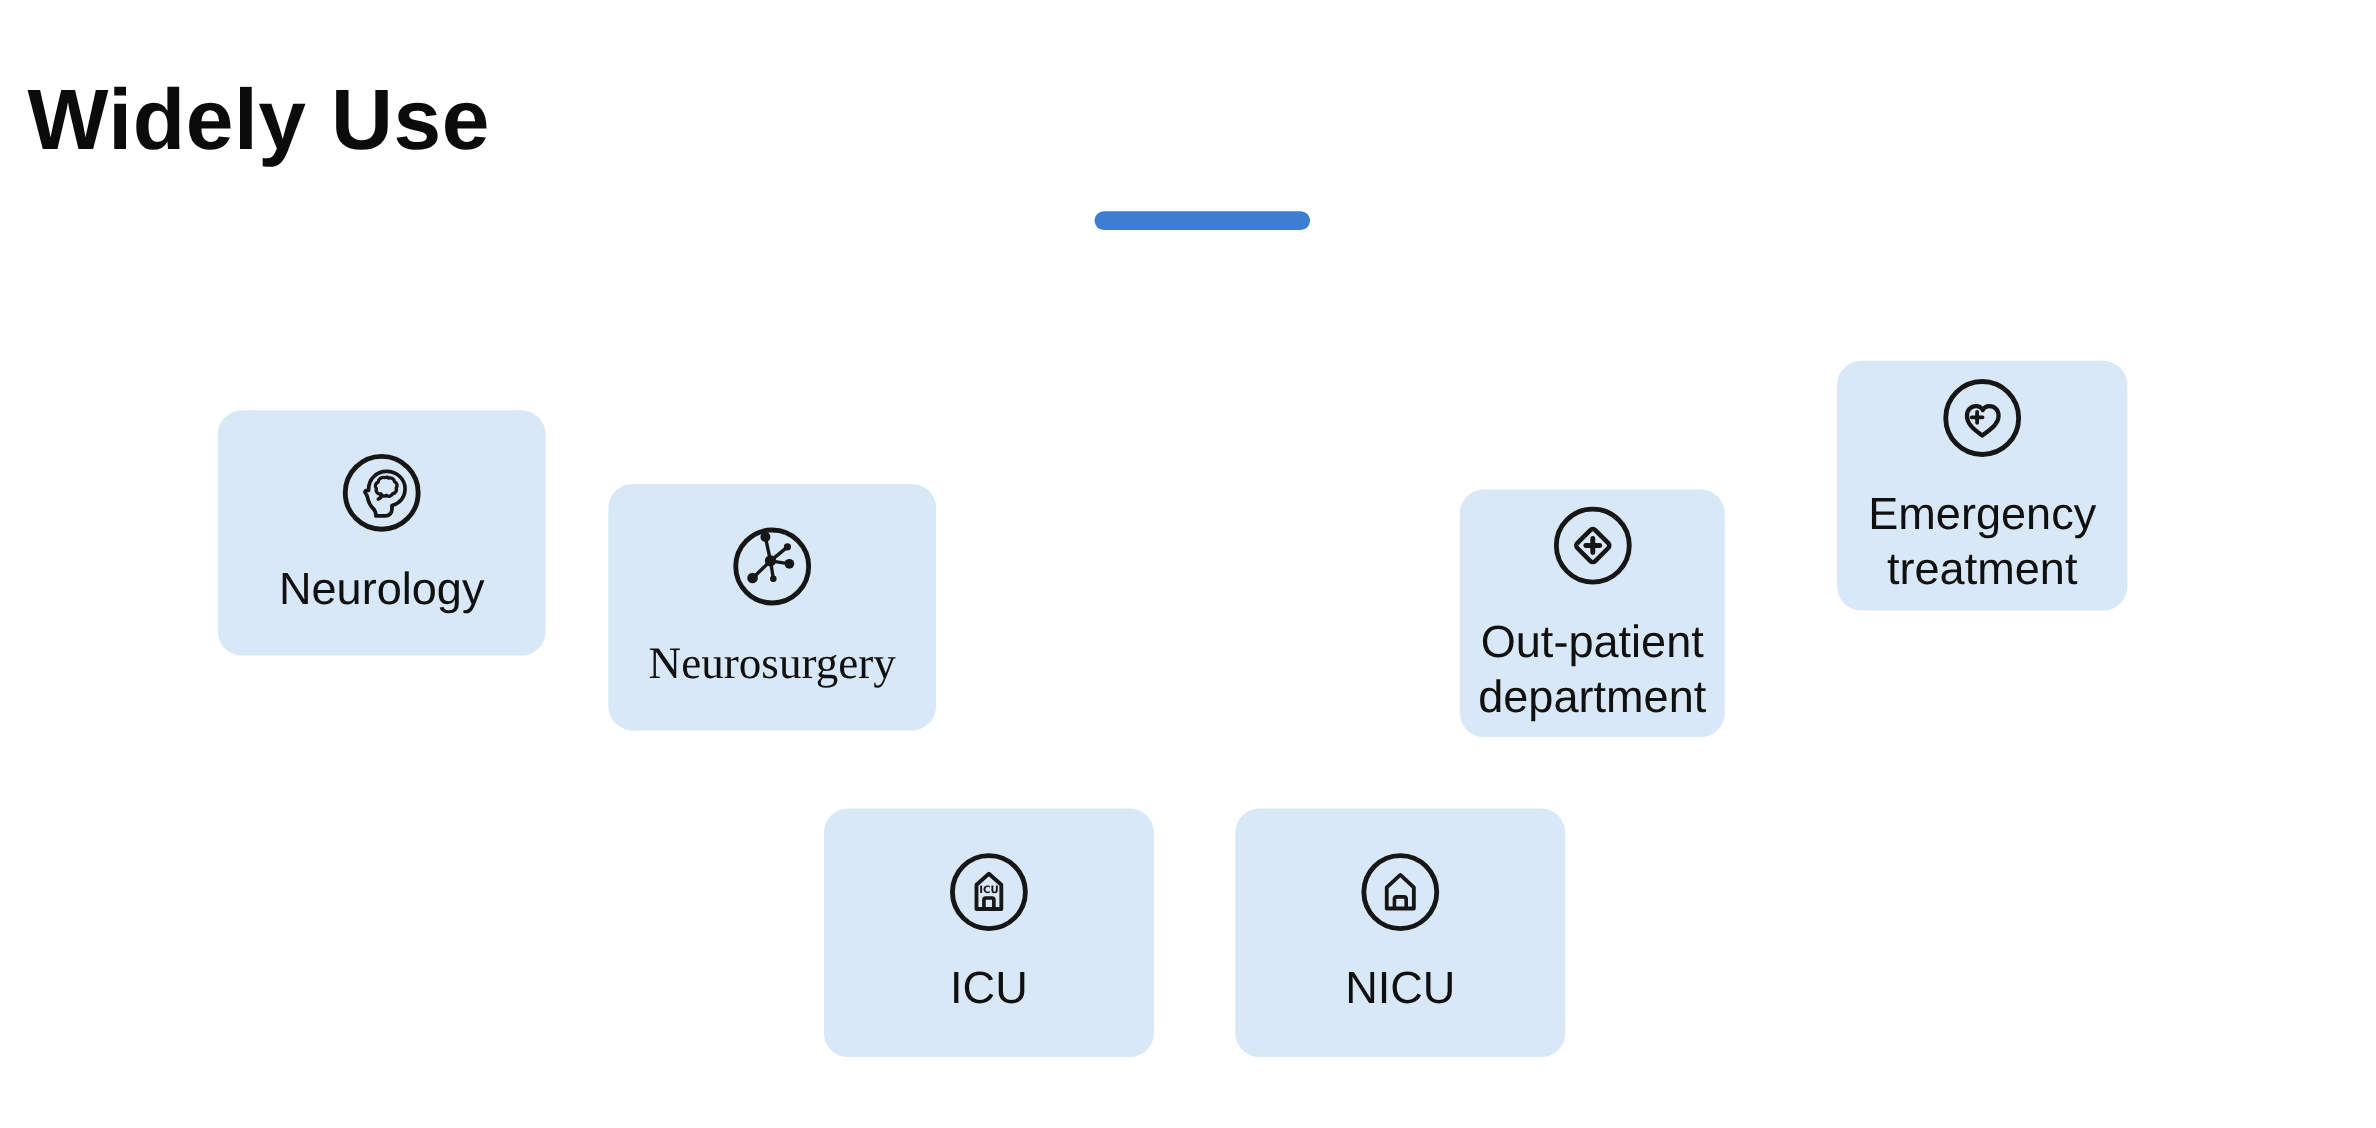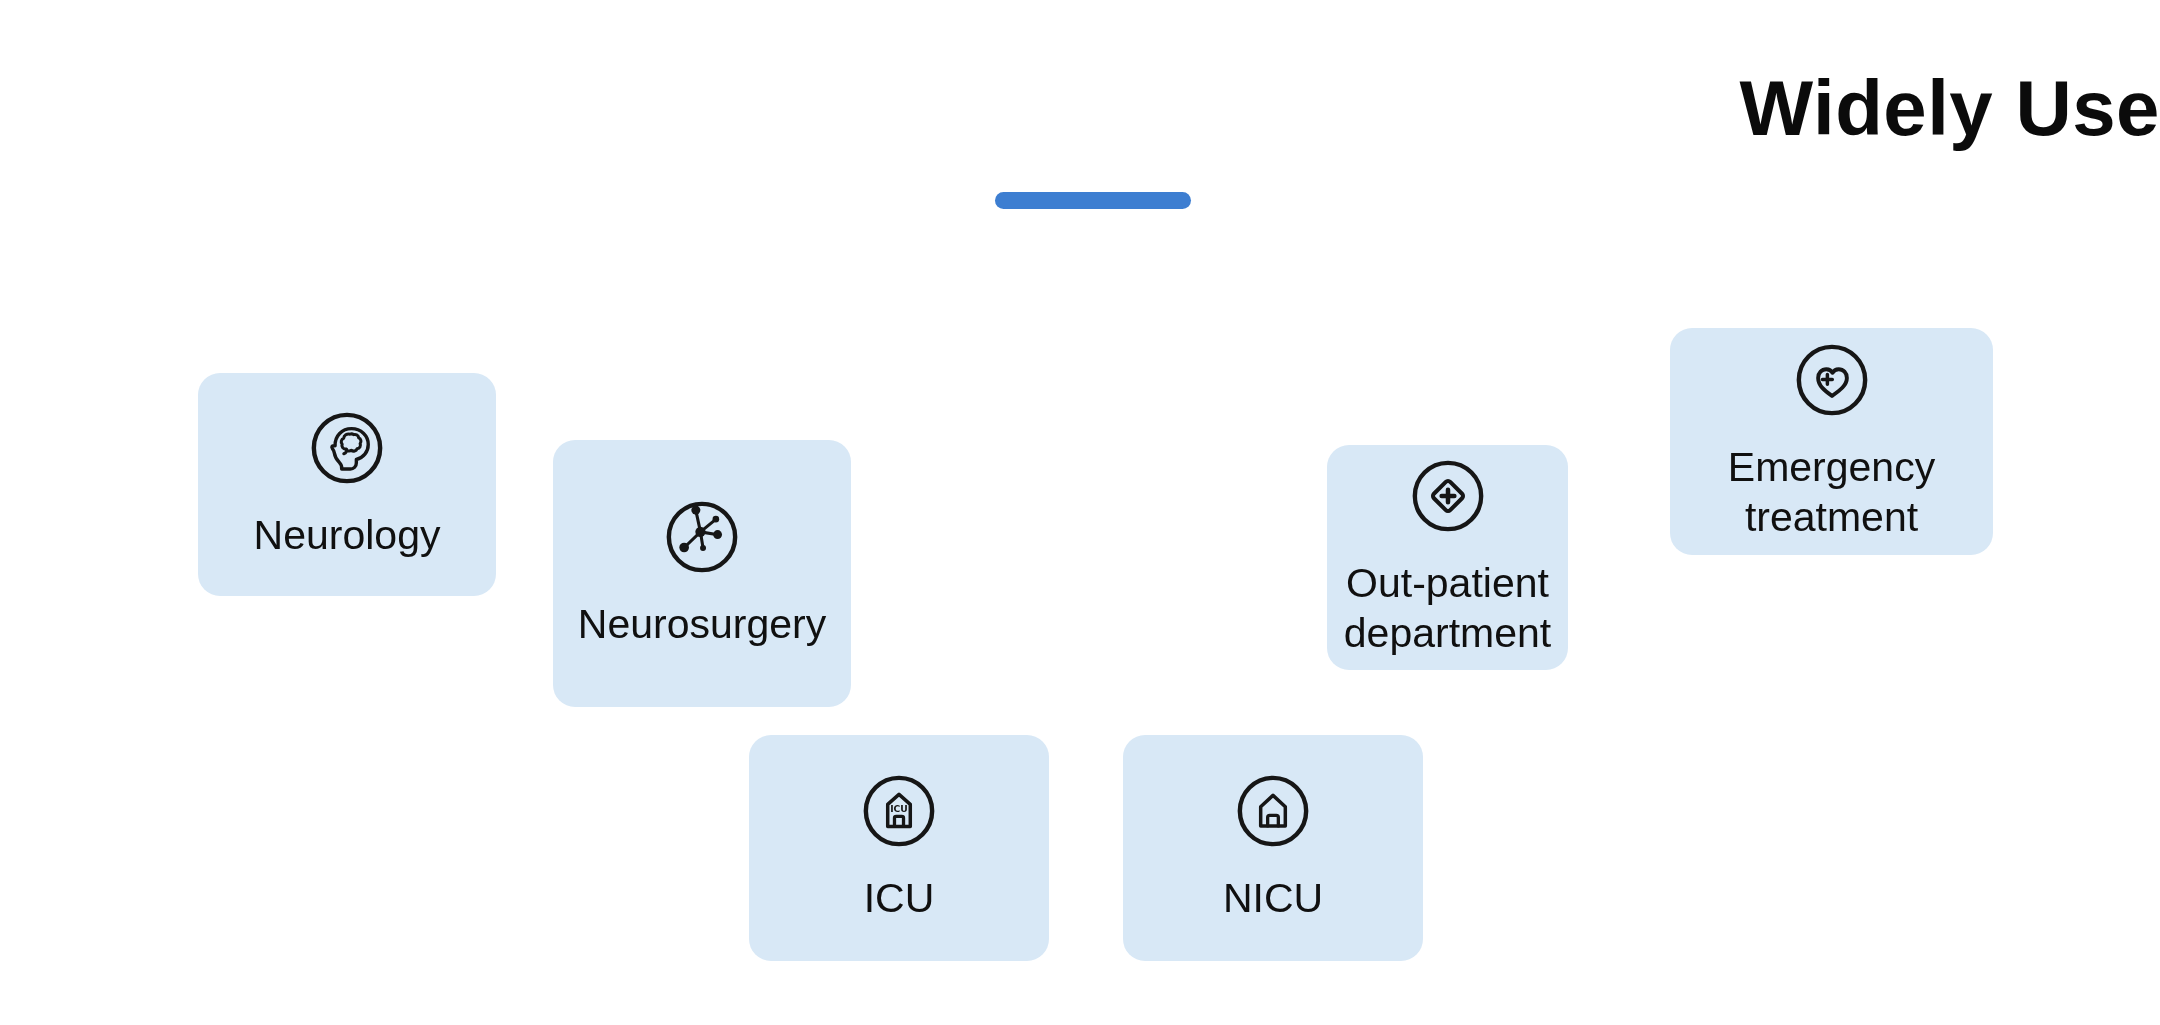--- a/index.html
+++ b/index.html
@@ -15,21 +15,21 @@
     position: relative;
     width: 2160px;
     height: 1025px;
     background: var(--page-bg, #ffffff);
   }
   .header {
     position: absolute;
     top: 62px;
     left: 0;
     width: 100%;
-    text-align: right;
+    text-align: left;
     padding-left: 25px;
   }
   .title {
     font-size: 78px;
     font-weight: 700;
     color: #0b0b0b;
     letter-spacing: 0.5px;
     line-height: 1.2;
   }
   .underline {
@@ -58,25 +58,25 @@
     color: #101010;
   }
   .icon {
     width: 78px;
     height: 78px;
     display: block;
     color: var(--icon-stroke, #161616);
     flex: 0 0 auto;
   }
   .card-neurology    { left: 198px;  top: 333px; width: 298px; height: 223px; margin-top: 40px; }
-  .card-neurosurgery { left: 553px;  top: 440px; width: 298px; height: 267px; }
+  .card-neurosurgery { left: 553px;  top: 440px; width: 298px; height: 224px; font-family: Liberation Serif, serif; }
   .card-icu          { left: 749px;  top: 735px; width: 300px; height: 226px; align-items: center; }
   .card-nicu         { left: 1123px; top: 735px; width: 300px; height: 226px; }
   .card-outpatient   { left: 1327px; top: 445px; width: 241px; height: 225px; }
-  .card-emergency    { left: 1670px; top: 328px; width: 323px; height: 227px; }
+  .card-emergency    { left: 1670px; top: 328px; width: 264px; height: 227px; }
 </style>
 </head>
 <body>
 
 <div class="canvas">
 
   <div class="header">
     <h1 class="title">Widely Use</h1>
     <div class="underline"></div>
   </div>

